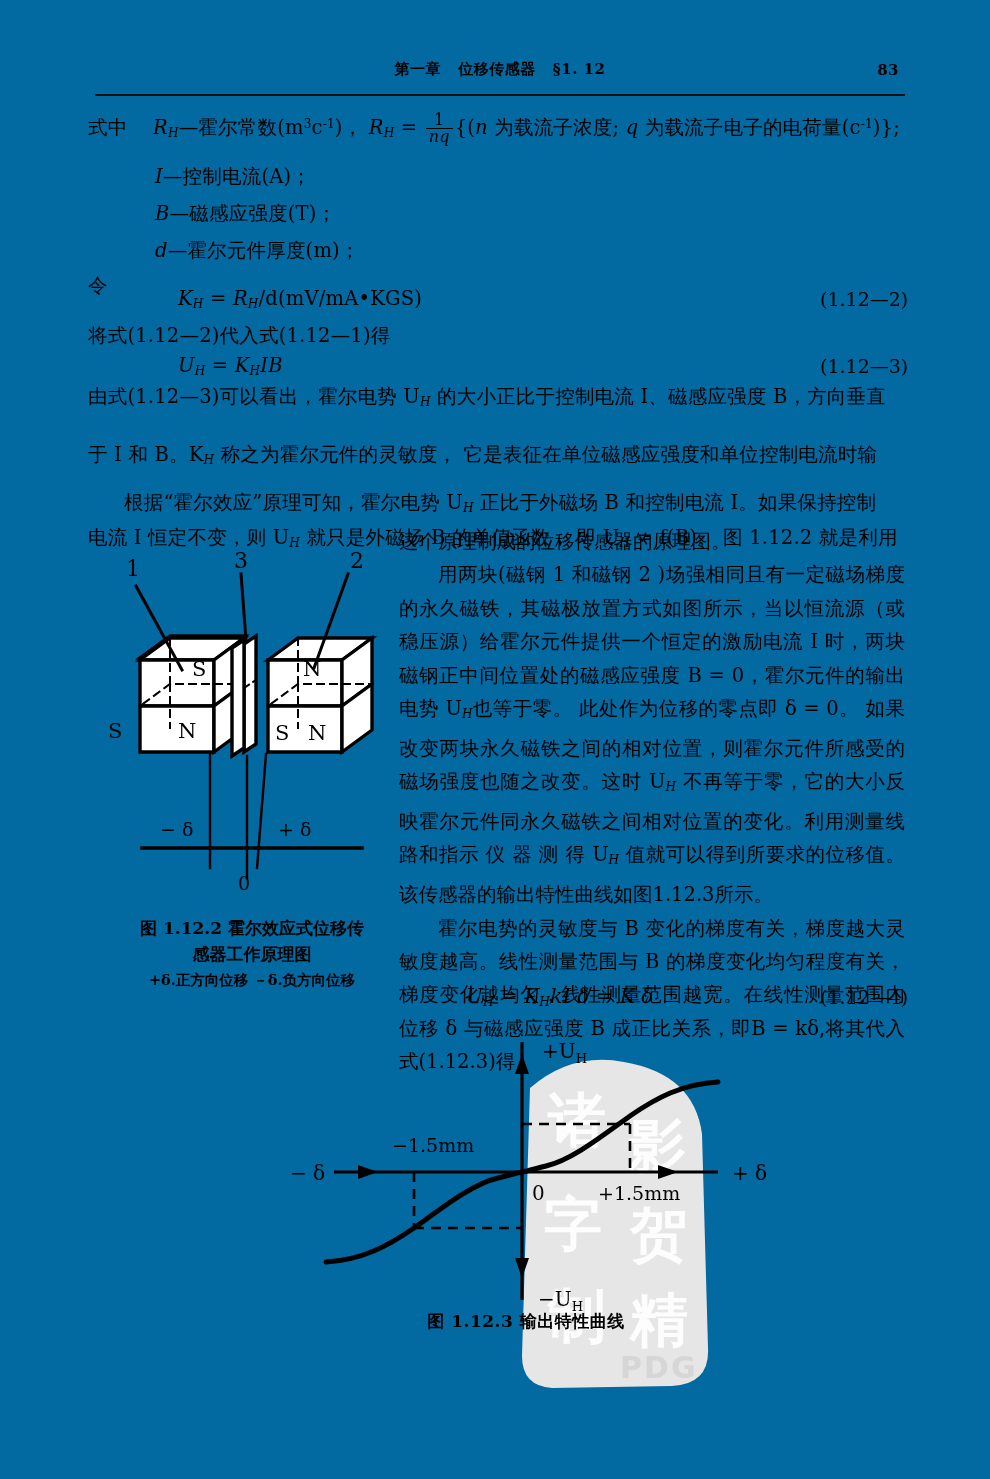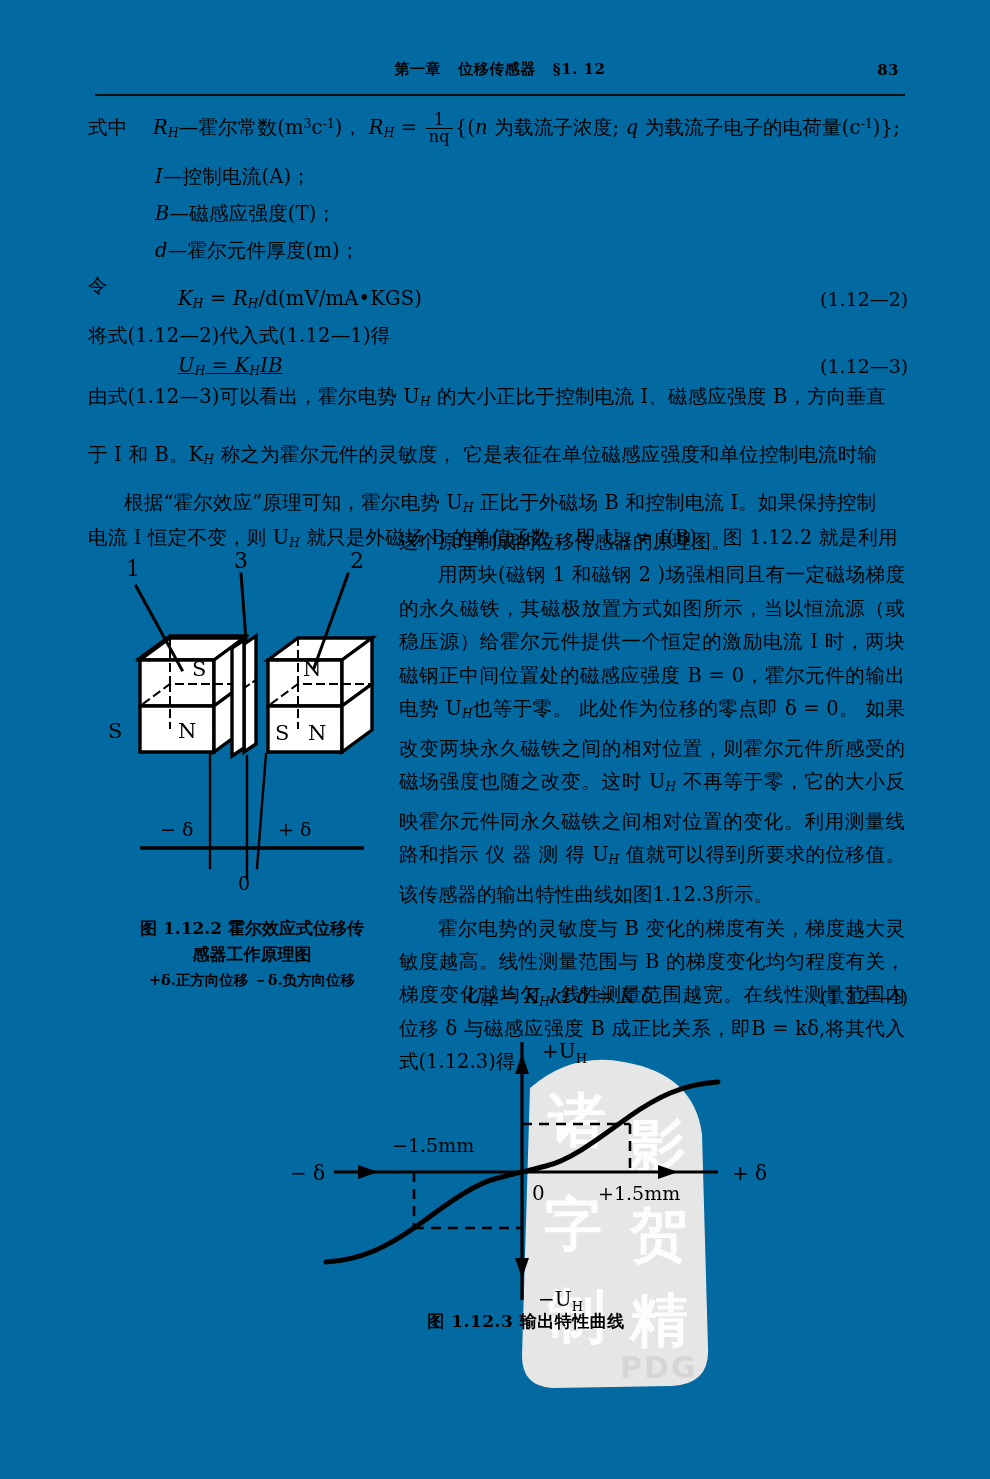--- a/index.html
+++ b/index.html
@@ -66,21 +66,21 @@
 
   .frac {
     display: inline-block;
     vertical-align: -0.55em;
     text-align: center;
     font-size: 0.82em;
     line-height: 1.02;
     margin: 0 2px;
   }
   .frac .num { display: block; padding: 0 3px; }
-  .frac .den { display: block; padding: 0 3px; border-top: 1.4px solid #000; }
+  .frac .den { display: block; padding: 0 3px; border-top: 1.4px solid #000; font-style: italic; }
 
   .eqno { position: absolute; font-size: 19px; white-space: nowrap; }
 
   
   .wrapcol {
     position: absolute;
     left: 399px;
     top: 525px;
     width: 506px;
     font-size: 19.5px;
@@ -176,21 +176,21 @@
 
   <div class="tl" style="left:178px; top:287px;">
     <span class="serif-it"><span>K</span><sub class="v">H</sub></span>
     <span>=</span>
     <span class="serif-it"><span>R</span><sub class="v">H</sub></span><span>/d(mV/mA•KGS)</span>
   </div>
   <div class="eqno" style="left:820px; top:288px;">(1.12—2)</div>
 
   <div class="tl" style="left:88px; top:322px;">将式(1.12—2)代入式(1.12—1)得</div>
 
-  <div class="tl" style="left:178px; top:354px;text-decoration:underline;">
+  <div class="tl" style="left:178px; top:354px;">
     <span class="serif-it"><span>U</span><sub class="v">H</sub></span>
     <span>=</span>
     <span class="serif-it"><span>K</span><sub class="v">H</sub><span>IB</span></span>
   </div>
   <div class="eqno" style="left:820px; top:355px;">(1.12—3)</div>
 
   <div class="tl" style="left:88px; top:383px;">
     <span>由式(1.12—3)可以看出，霍尔电势 U</span><sub class="v">H</sub><span> 的大小正比于控制电流 I、磁感应强度 B，方向垂直</span>
   </div>
   <div class="tl" style="left:88px; top:418px;margin-top:23px;">

